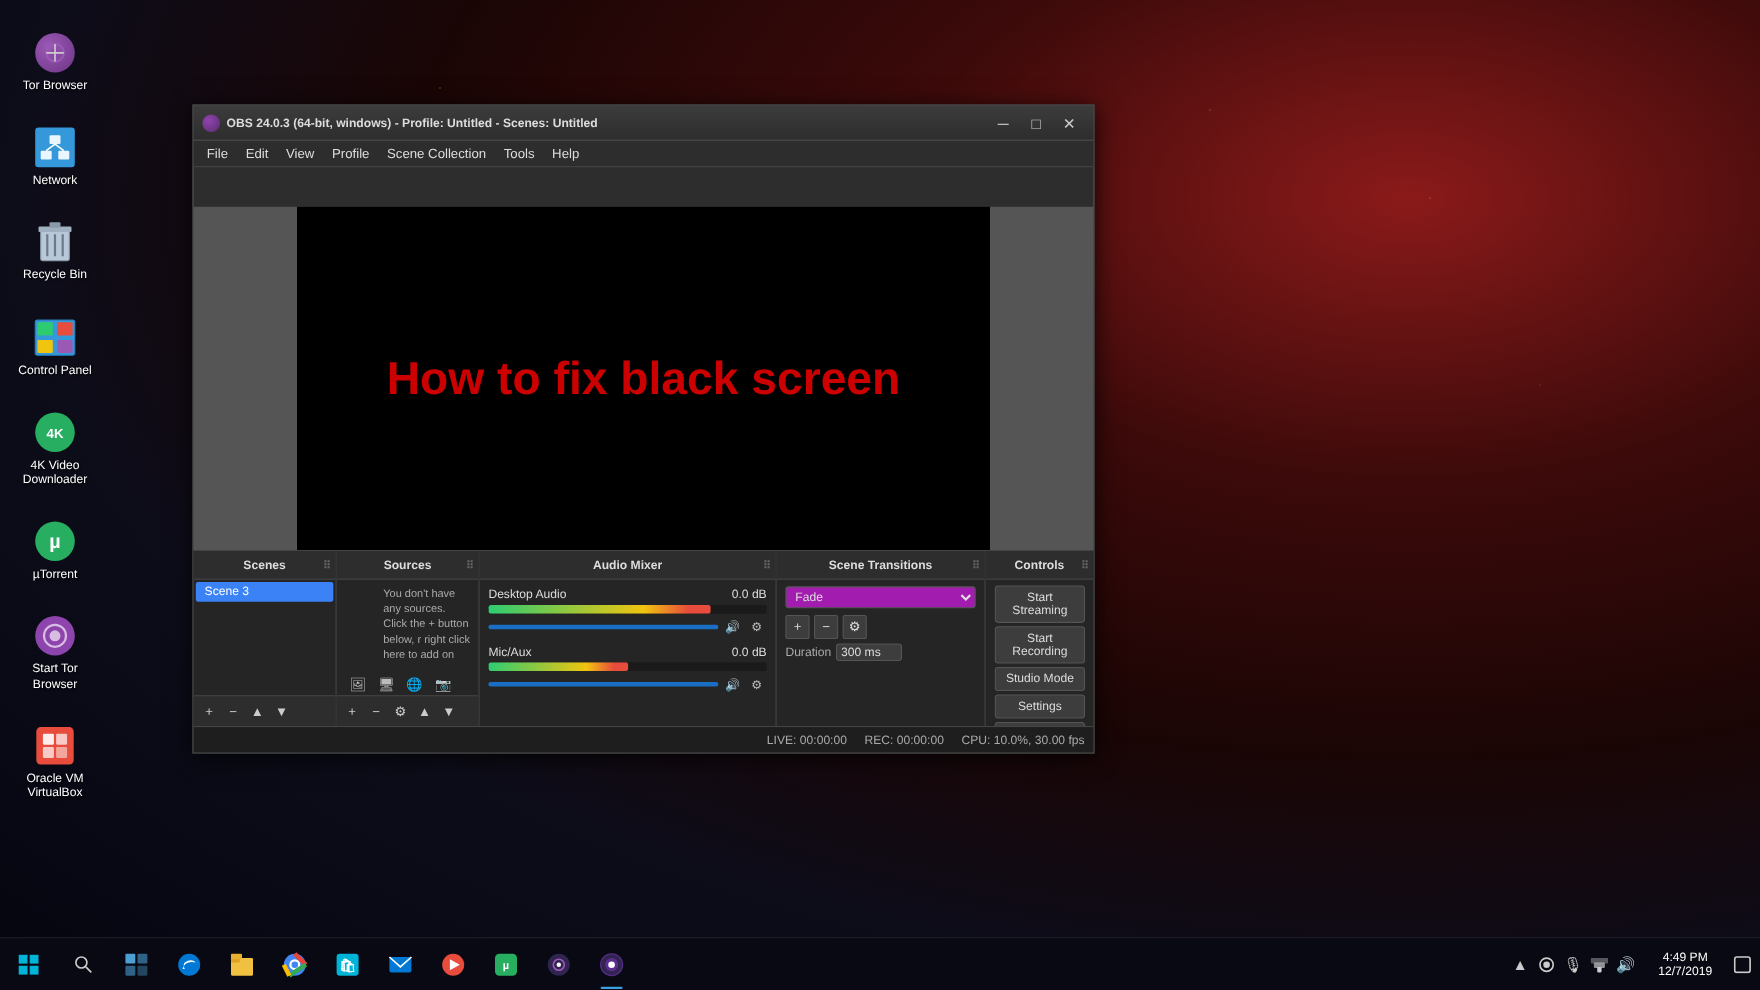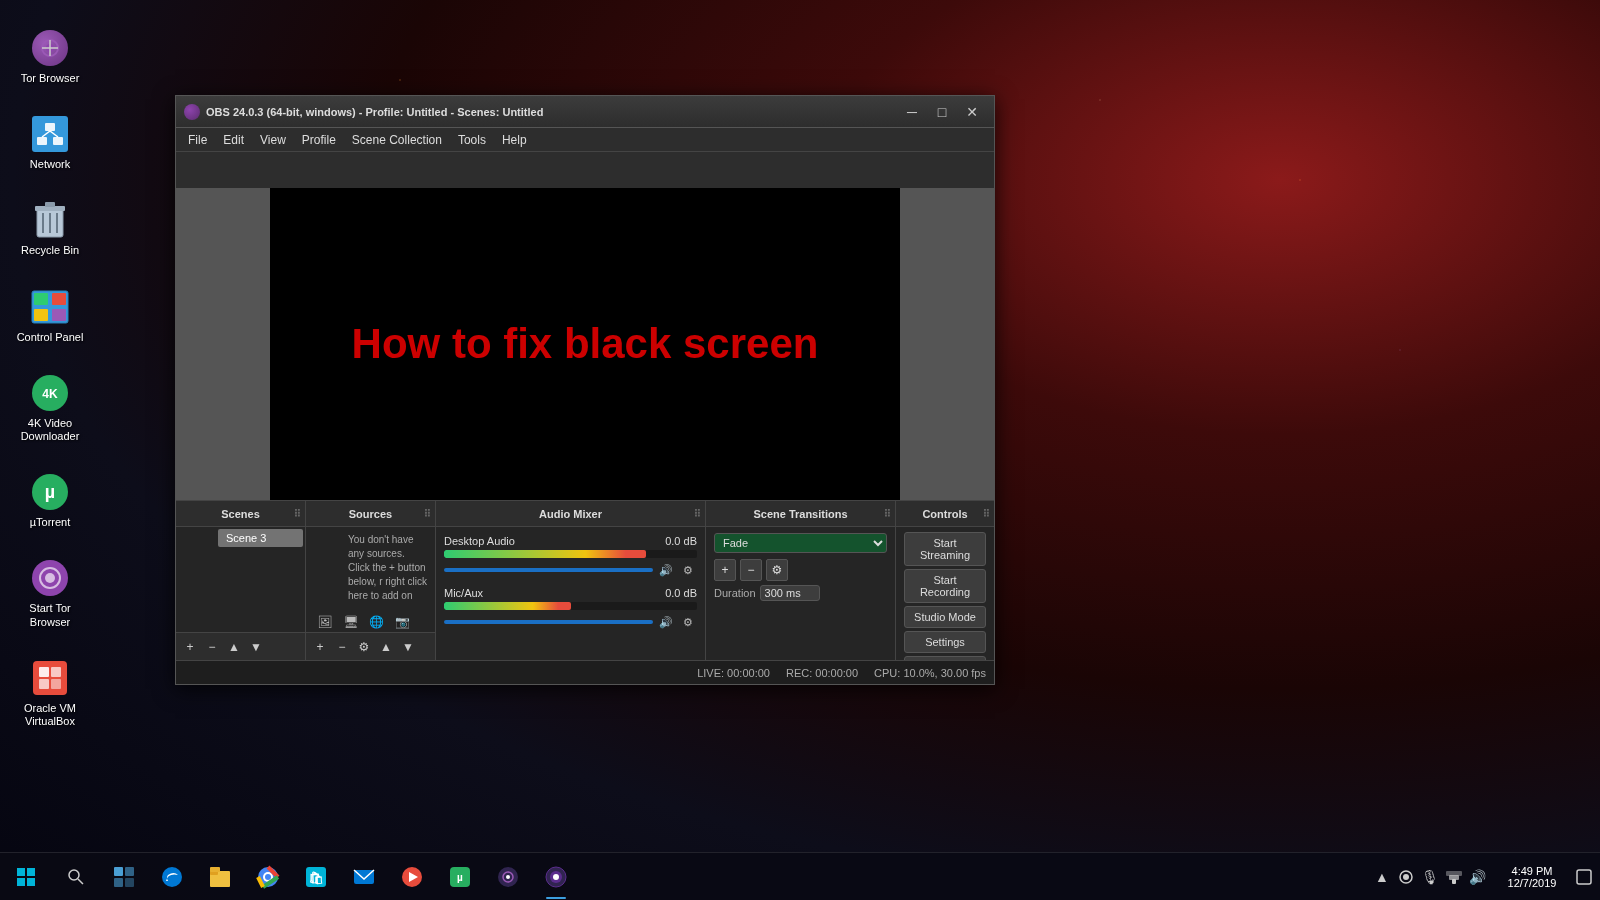--- a/index.html
+++ b/index.html
@@ -255,23 +255,22 @@
     }
 
     .scene-item {
       padding: 3px 8px;
       color: #ddd;
       font-size: 11px;
       cursor: pointer;
       border-radius: 2px;
     }
     .scene-item.active {
-      background: #737373;
+      background: #3b82f6;
       color: white;
-      margin-left: 40px;
     }
 
     .panel-toolbar {
       height: 28px;
       background: #2d2d2d;
       display: flex;
       align-items: center;
       padding: 0 4px;
       gap: 2px;
       border-top: 1px solid #444;
@@ -386,21 +385,21 @@
       cursor: pointer;
     }
 
     
     .transitions-panel {
       width: 190px;
     }
 
     .transition-select {
       margin: 4px 6px;
-      background: #14532d;
+      background: #a21caf;
       border: 1px solid #555;
       color: #ddd;
       font-size: 11px;
       padding: 2px 4px;
       border-radius: 3px;
       width: calc(100% - 12px);
     }
 
     .transition-row {
       display: flex;

